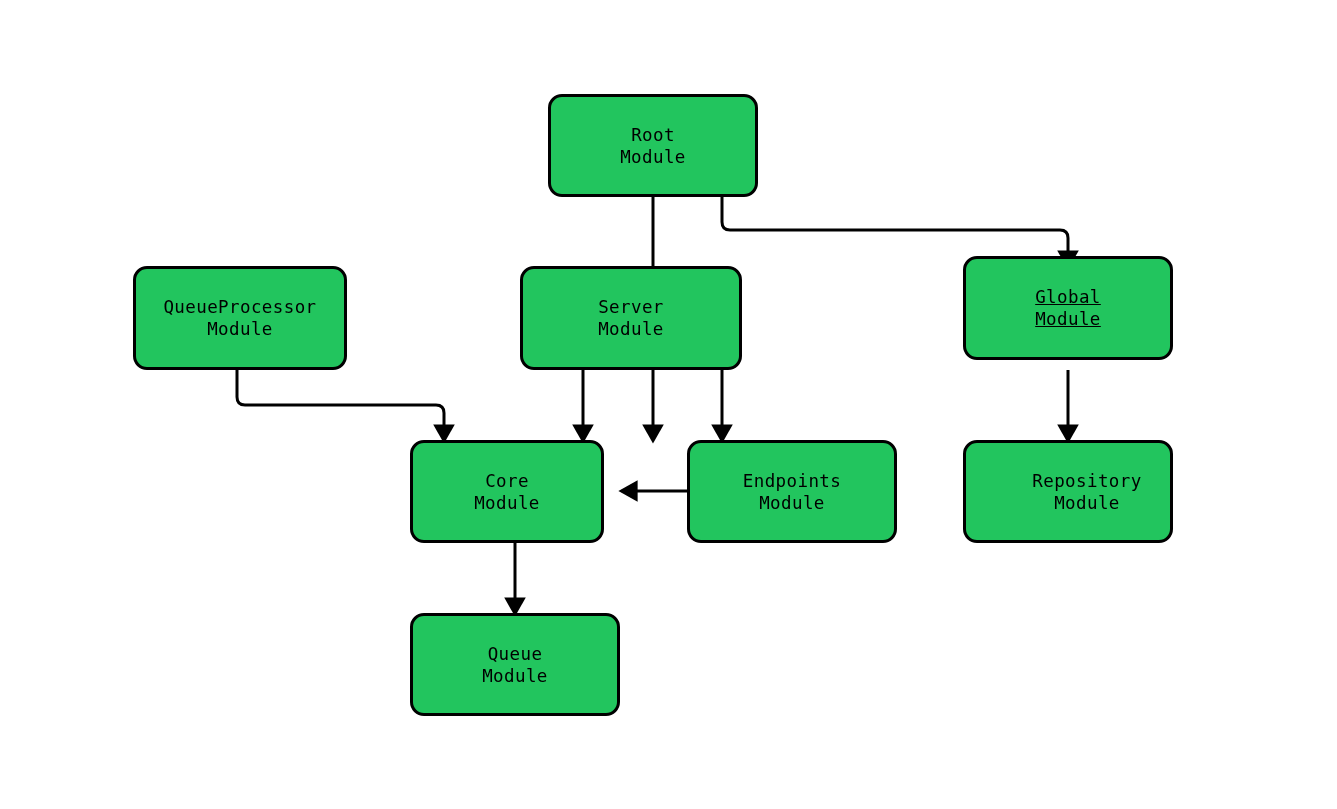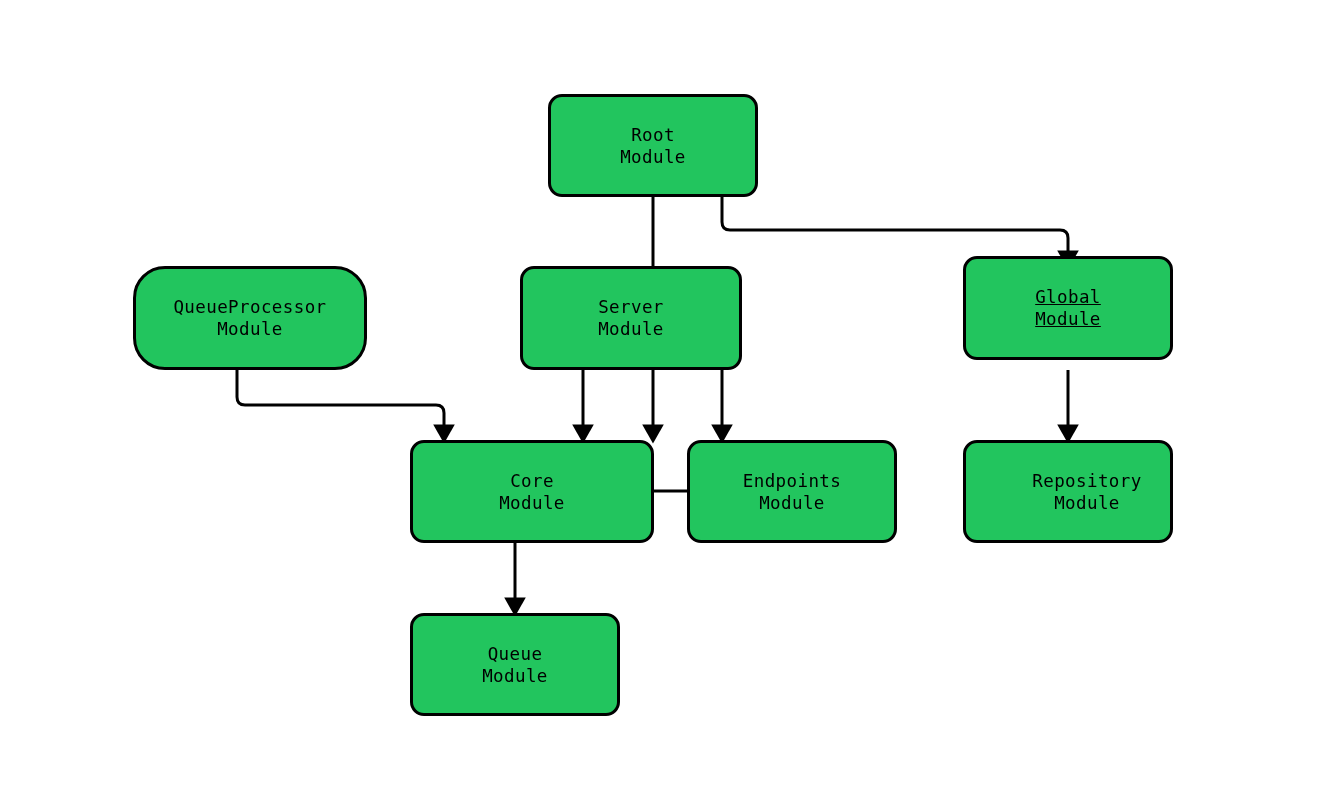--- a/index.html
+++ b/index.html
@@ -75,36 +75,36 @@
     <polyline points="1068,370 1068,428" fill="none" stroke="#000000" stroke-width="3" stroke-linecap="butt" marker-end="url(#arrowhead)"></polyline>
 
     <polyline points="515,543 515,601" fill="none" stroke="#000000" stroke-width="3" stroke-linecap="butt" marker-end="url(#arrowhead)"></polyline>
   </svg>
 
   <div class="node" style="left:548px; top:94px; width:210px; height:103px;">
     <div class="node-label">Root
 Module</div>
   </div>
 
-  <div class="node" style="left:133px; top:266px; width:234px; height:104px;border-radius:32px;">
+  <div class="node" style="left:133px; top:266px; width:214px; height:104px;">
     <div class="node-label">QueueProcessor
 Module</div>
   </div>
 
   <div class="node" style="left:520px; top:266px; width:222px; height:104px;">
     <div class="node-label">Server
 Module</div>
   </div>
 
   <div class="node" style="left:963px; top:256px; width:210px; height:104px;text-decoration:underline;">
     <div class="node-label">Global
 Module</div>
   </div>
 
-  <div class="node" style="left:410px; top:440px; width:244px; height:103px;">
+  <div class="node" style="left:410px; top:440px; width:194px; height:103px;">
     <div class="node-label">Core
 Module</div>
   </div>
 
   <div class="node" style="left:687px; top:440px; width:210px; height:103px;">
     <div class="node-label">Endpoints
 Module</div>
   </div>
 
   <div class="node" style="left:963px; top:440px; width:210px; height:103px;padding-left:38px;">

